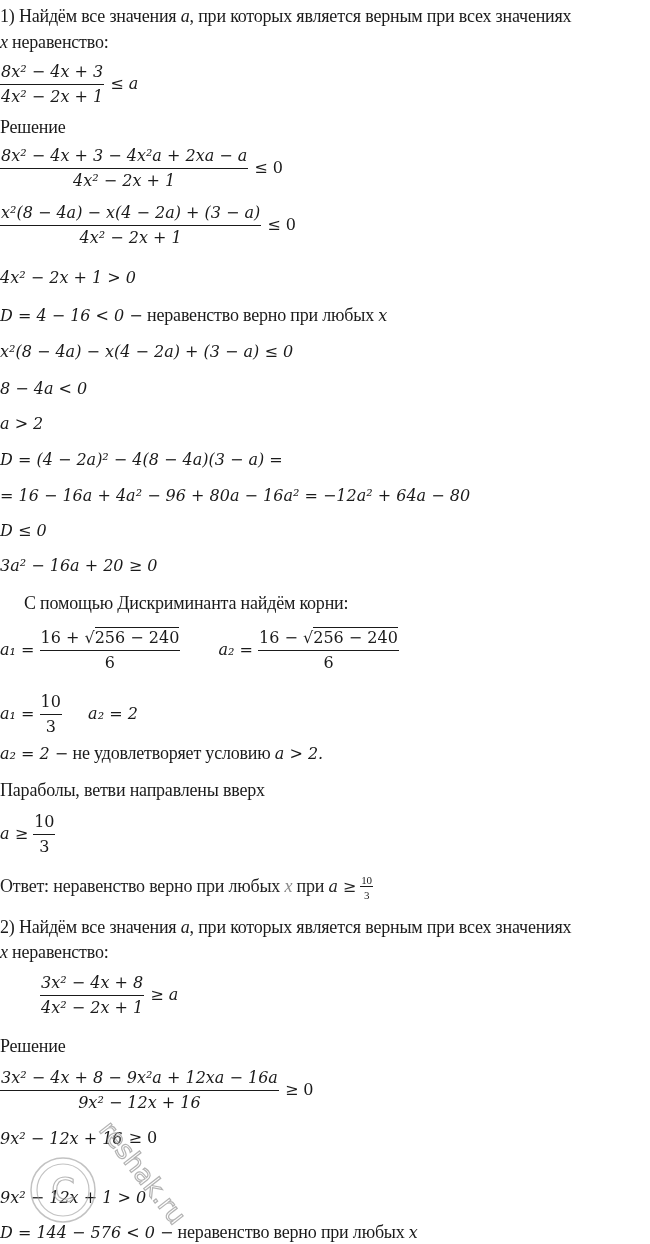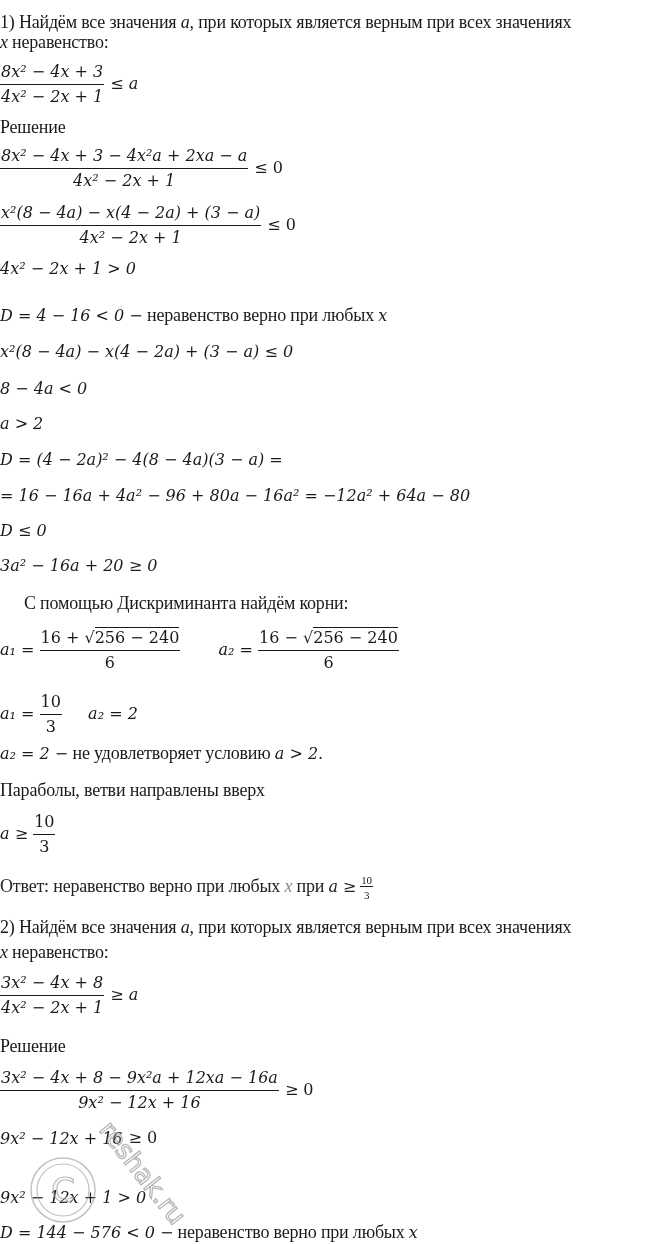--- a/index.html
+++ b/index.html
@@ -16,21 +16,21 @@
   .frac.small .num, .frac.small .den { line-height:12px; }
   .frac.small .num { border-bottom-width:1px; padding-bottom:0; }
   .sqrt { border-top:1.4px solid #1a1a1a; padding-top:0; }
   .rel { margin-left:6px; }
   .gap { display:inline-block; width:28px; }
   .watermark { position:absolute; left:18px; top:1110px; width:170px; height:120px; pointer-events:none; }
 </style>
 </head>
 <body>
 
-<div class="line txt" style="top:12px;">
+<div class="line txt" style="top:6px;">
   <span>1) Найдём все значения </span><i>a</i><span>, при которых является верным при всех значениях</span>
 </div>
 <div class="line txt" style="top:32px;">
   <i>x</i><span> неравенство:</span>
 </div>
 
 <div class="line m" style="top:62px;">
   <span class="frac">
     <span class="num v">8x² − 4x + 3</span>
     <span class="den v">4x² − 2x + 1</span>
@@ -46,21 +46,21 @@
   </span><span class="rel">≤ 0</span>
 </div>
 
 <div class="line m" style="top:203px;">
   <span class="frac">
     <span class="num v">x²(8 − 4a) − x(4 − 2a) + (3 − a)</span>
     <span class="den v">4x² − 2x + 1</span>
   </span><span class="rel">≤ 0</span>
 </div>
 
-<div class="line m v" style="top:259px;text-align:right;">4x² − 2x + 1 &gt; 0</div>
+<div class="line m v" style="top:268px;text-align:right;">4x² − 2x + 1 &gt; 0</div>
 
 <div class="line m" style="top:305px;">
   <span class="v">D = 4 − 16 &lt; 0 −</span><span class="txt"> неравенство верно при любых </span><i>x</i>
 </div>
 
 <div class="line m v" style="top:342px;">x²(8 − 4a) − x(4 − 2a) + (3 − a) ≤ 0</div>
 <div class="line m v" style="top:379px;">8 − 4a &lt; 0</div>
 <div class="line m v" style="top:414px;">a &gt; 2</div>
 <div class="line m v" style="top:450px;">D = (4 − 2a)² − 4(8 − 4a)(3 − a) =</div>
 <div class="line m v" style="top:486px;">= 16 − 16a + 4a² − 96 + 80a − 16a² = −12a² + 64a − 80</div>
@@ -115,21 +115,21 @@
   </span>
 </div>
 
 <div class="line txt" style="top:917px;">
   <span>2) Найдём все значения </span><i>a</i><span>, при которых является верным при всех значениях</span>
 </div>
 <div class="line txt" style="top:942px;">
   <i>x</i><span> неравенство:</span>
 </div>
 
-<div class="line m" style="top:973px;">
+<div class="line m" style="top:973px;padding-left:40px;">
   <span class="frac">
     <span class="num v">3x² − 4x + 8</span>
     <span class="den v">4x² − 2x + 1</span>
   </span><span class="rel v">≥ a</span>
 </div>
 
 <div class="line txt" style="top:1036px;">Решение</div>
 
 <div class="line m" style="top:1068px;">
   <span class="frac">

